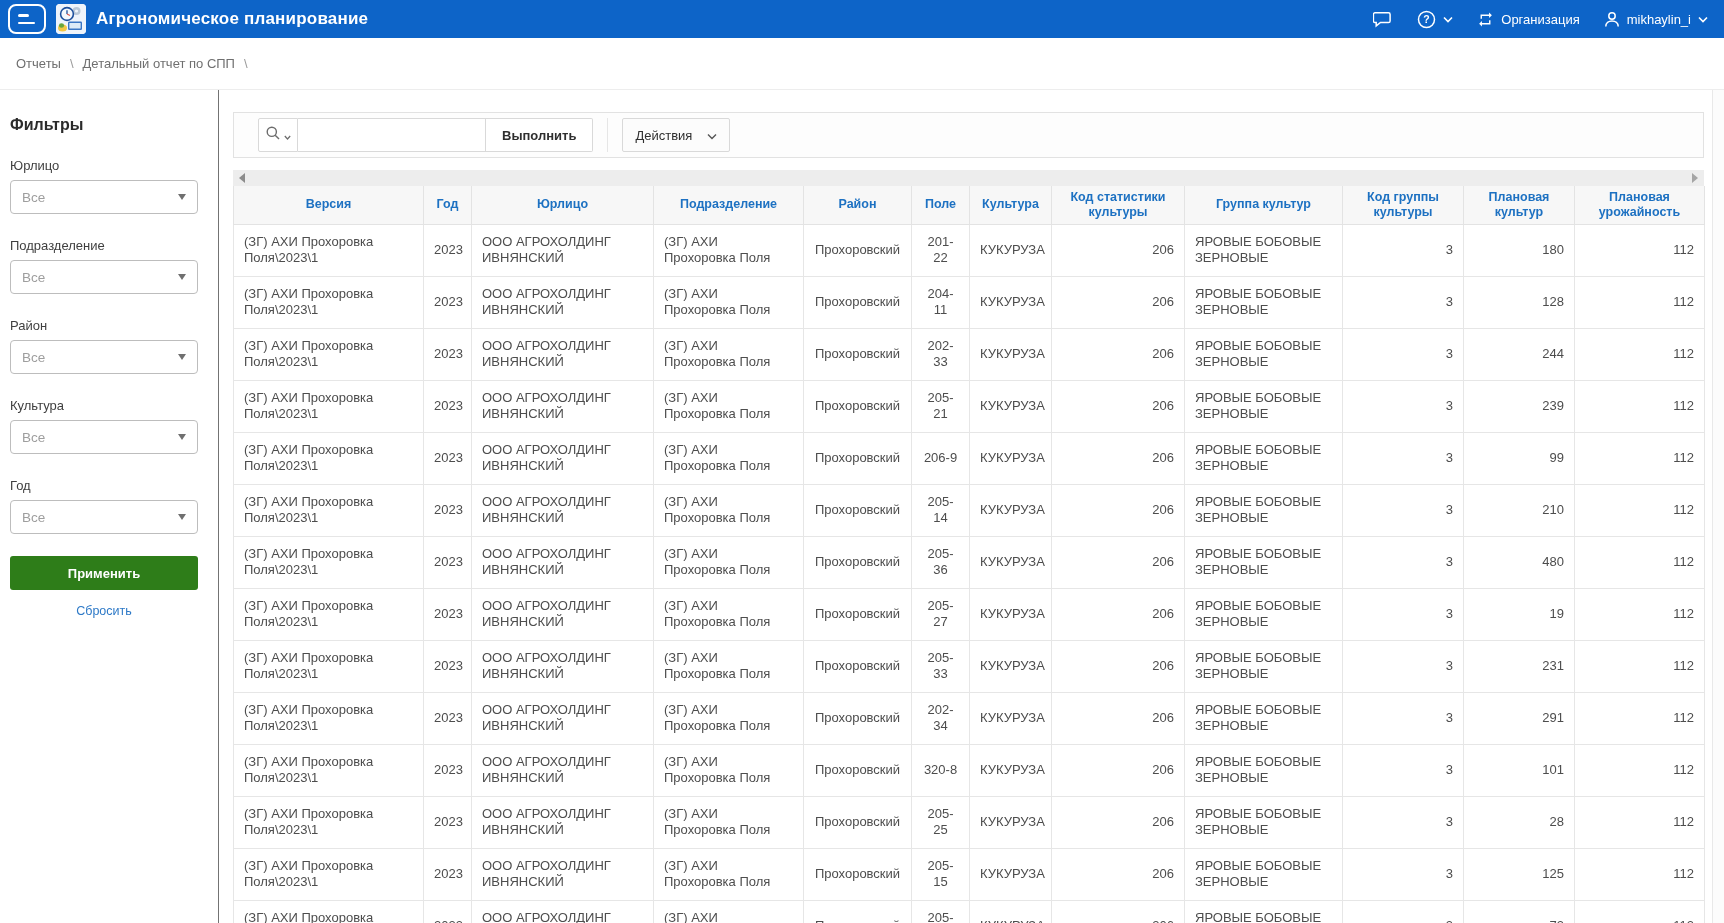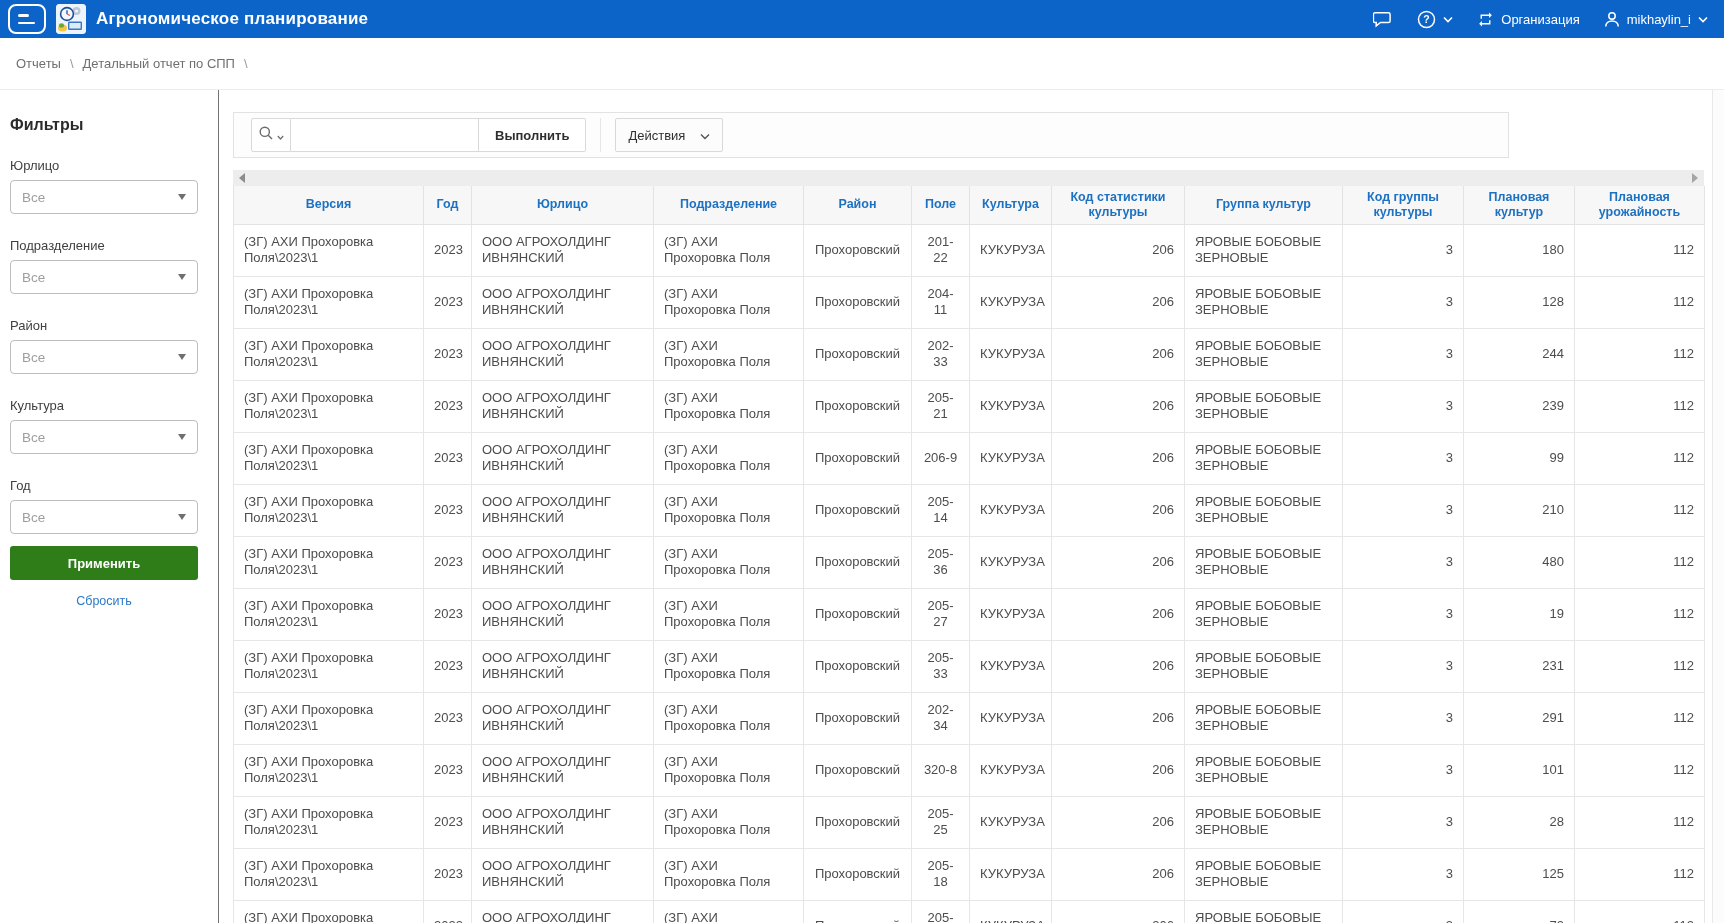--- a/index.html
+++ b/index.html
@@ -38,30 +38,30 @@
   .layout{display:flex;height:833px;}
   .sidebar{width:219px;flex:0 0 219px;border-right:1px solid #737373;padding:20px 20px 0 10px;}
   .sidebar h2{margin:6px 0 4px;font-size:16px;font-weight:bold;color:#2b2b2b;}
   .field{margin-top:24px;}
   .field label{display:block;font-size:13px;color:#3f3f3f;margin-bottom:7px;}
   .selectbox{height:34px;border:1px solid #bdbdbd;border-radius:4px;background:#fff;
     display:flex;align-items:center;justify-content:space-between;padding:8px 11px;cursor:pointer;}
   .selectbox .val{font-size:13.5px;color:#9e9e9e;}
   .caret{width:0;height:0;border-left:4.5px solid transparent;border-right:4.5px solid transparent;
     border-top:6px solid #6f6f6f;}
-  .apply-btn{margin-top:12px;width:100%;height:34px;background:var(--apply-green);color:#fff;
+  .apply-btn{margin-top:22px;width:100%;height:34px;background:var(--apply-green);color:#fff;
     border:none;border-radius:3px;font-size:13px;font-weight:bold;cursor:pointer;font-family:inherit;}
   .reset-link{display:block;text-align:center;margin-top:14px;font-size:12.5px;
     color:var(--link-blue);text-decoration:none;cursor:pointer;}
   
   .main{flex:1;position:relative;padding:22px 20px 0 14px;}
   .vscroll{position:absolute;top:0;right:0;width:13px;height:100%;background:#fcfcfc;
     border-left:1px solid #e9e9e9;}
-  .toolbar-card{width:1276px;height:46px;border:1px solid #e2e2e2;background:#fdfdfd;
-    display:flex;align-items:center;padding:0 17px;}
+  .toolbar-card{width:1471px;height:46px;border:1px solid #e2e2e2;background:#fdfdfd;
+    display:flex;align-items:center;padding:0 24px;}
   .search-group{display:flex;height:34px;}
   .search-btn{width:40px;border:1px solid #d9d9d9;background:#fff;display:flex;align-items:center;
     justify-content:center;gap:3px;border-radius:2px 0 0 2px;cursor:pointer;}
   .search-input{width:188px;height:34px;border:1px solid #d9d9d9;border-left:none;padding:0 9px;
     font-size:13px;color:#333;outline:none;font-family:inherit;}
   .run-btn{height:34px;border:1px solid #d9d9d9;border-left:none;background:#fff;padding:0 16px;
     font-size:13px;font-weight:bold;color:#2f2f2f;cursor:pointer;border-radius:0 2px 2px 0;font-family:inherit;}
   .tb-divider{width:1px;height:34px;background:#e6e6e6;margin:0 14px;}
   .actions-btn{height:34px;border:1px solid #d9d9d9;background:#fcfcfc;padding:0 12px;
     font-size:13px;color:#2f2f2f;display:flex;align-items:center;gap:15px;cursor:pointer;
@@ -441,21 +441,21 @@
             <td class="al-right">3</td>
             <td class="al-right">28</td>
             <td class="al-right">112</td>
           </tr>
           <tr>
             <td class="al-left">(ЗГ) АХИ Прохоровка Поля\2023\1</td>
             <td class="al-center">2023</td>
             <td class="al-left">ООО АГРОХОЛДИНГ ИВНЯНСКИЙ</td>
             <td class="al-left">(ЗГ) АХИ Прохоровка Поля</td>
             <td class="al-center">Прохоровский</td>
-            <td class="al-center">205-18</td>
+            <td class="al-center">205-15</td>
             <td class="al-center">КУКУРУЗА</td>
             <td class="al-right">206</td>
             <td class="al-left">ЯРОВЫЕ БОБОВЫЕ ЗЕРНОВЫЕ</td>
             <td class="al-right">3</td>
             <td class="al-right">125</td>
             <td class="al-right">112</td>
           </tr>
           <tr>
             <td class="al-left">(ЗГ) АХИ Прохоровка Поля\2023\1</td>
             <td class="al-center">2023</td>

